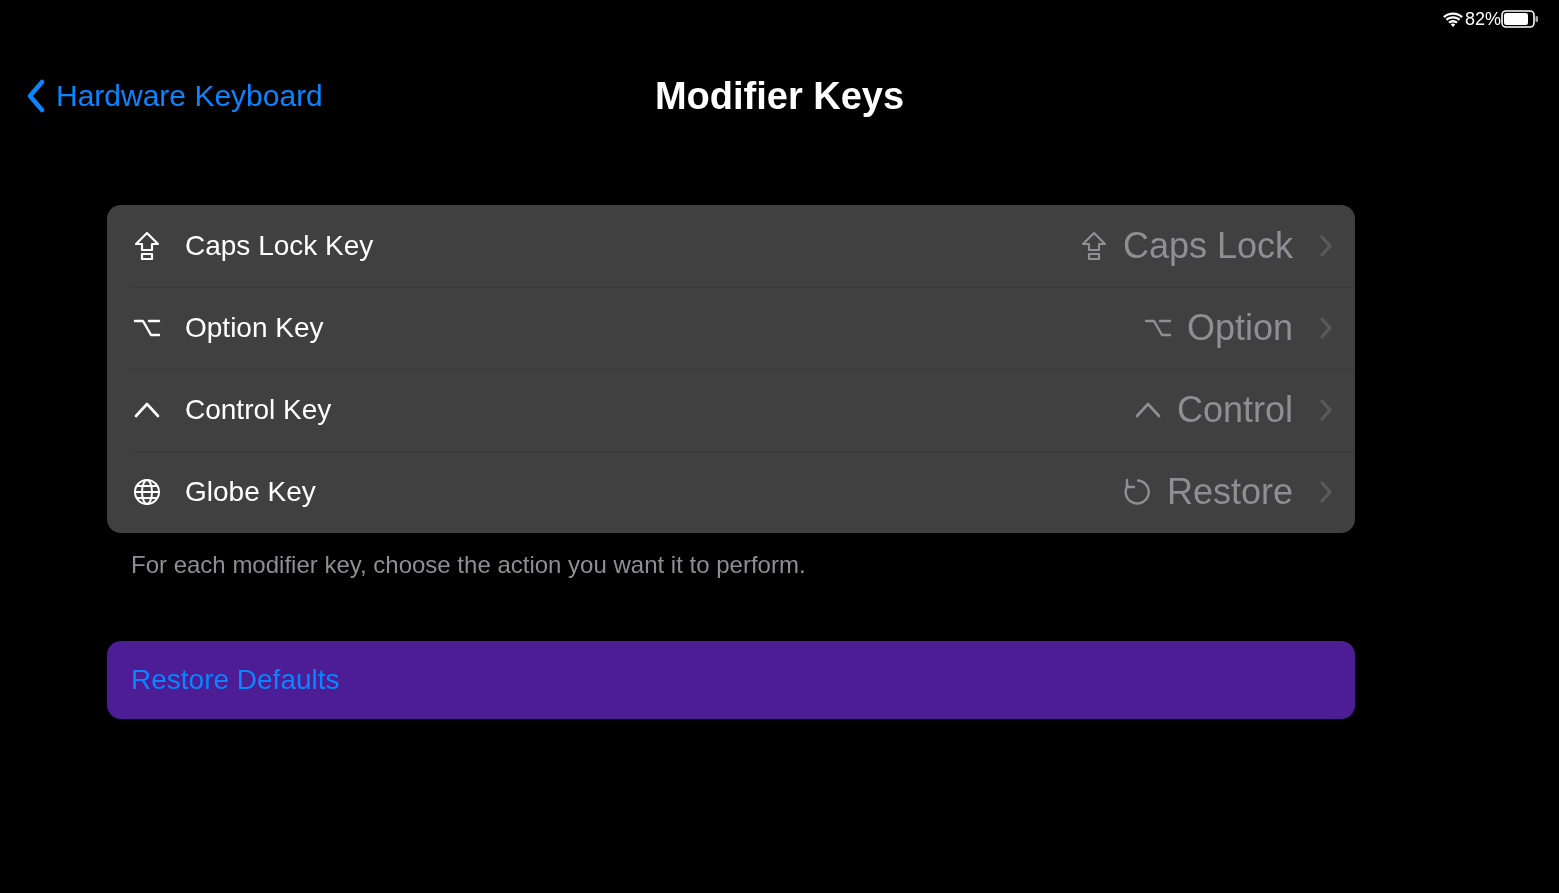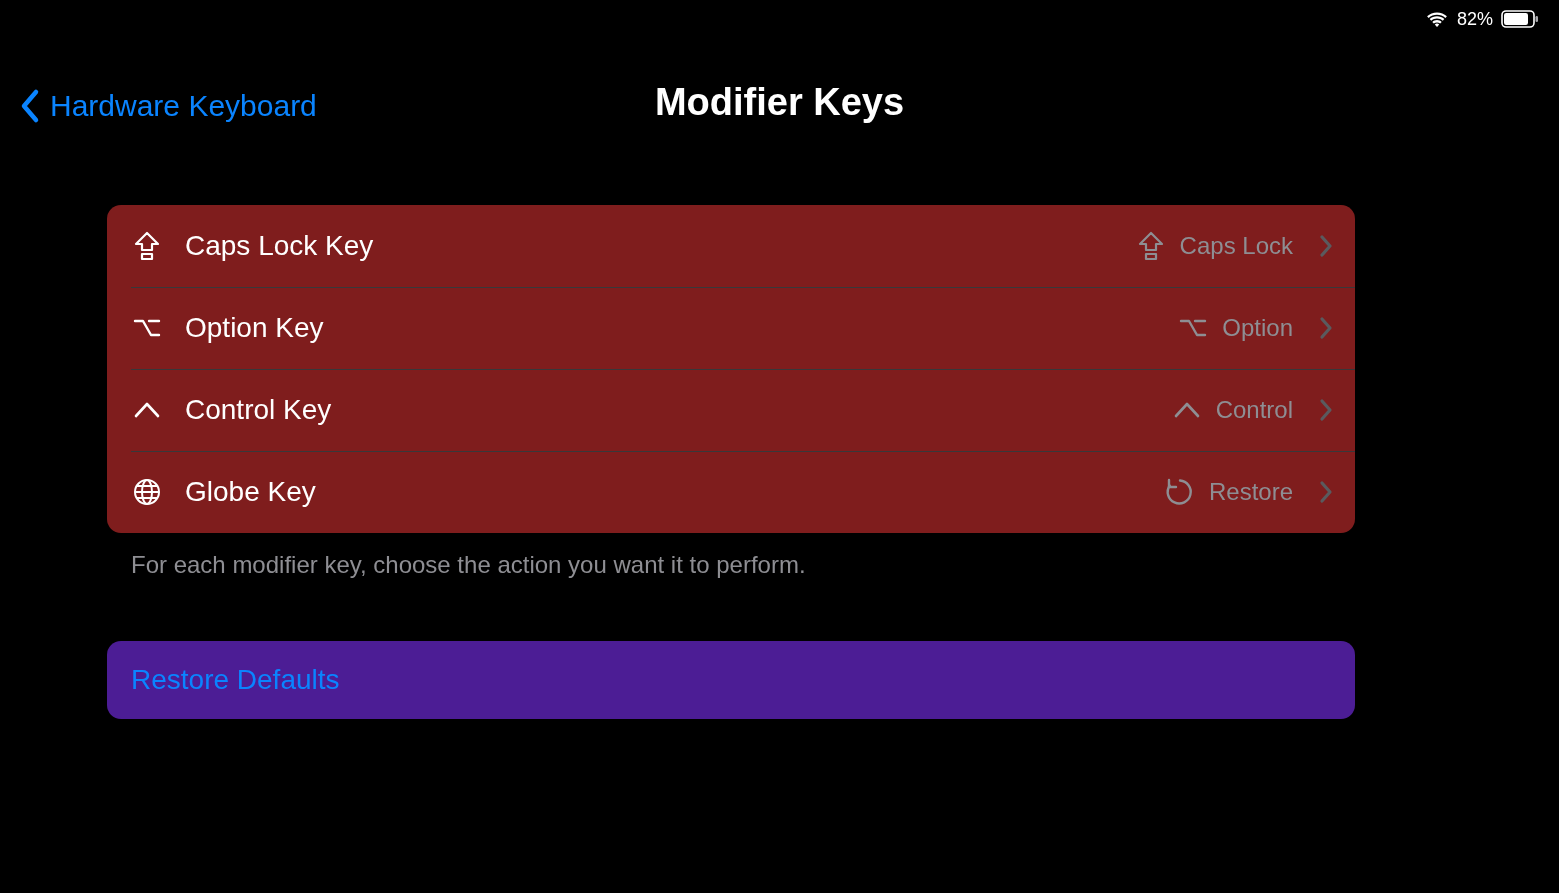--- a/index.html
+++ b/index.html
@@ -18,35 +18,36 @@
     }
     .status-bar {
       position: absolute;
       top: 0;
       right: 0;
       height: 38px;
       display: flex;
       align-items: center;
       justify-content: flex-end;
       padding-right: 20px;
-      gap: 8px;
+      gap: 0;
     }
     .status-pct {
       font-size: 18px;
       font-weight: 500;
       color: #ffffff;
     }
     .nav-bar {
       position: absolute;
       top: 68px;
       left: 0;
       right: 0;
       height: 56px;
       display: flex;
-      align-items: flex-end;
+      align-items: center;
+      padding-left: 6px;
     }
     .back-button {
       display: flex;
       align-items: center;
       color: #0a84ff;
       font-size: 30px;
       font-weight: 400;
       margin-left: 18px;
       cursor: pointer;
       gap: 10px;
@@ -62,21 +63,21 @@
       color: #ffffff;
       pointer-events: none;
     }
     .content {
       position: absolute;
       top: 205px;
       left: 107px;
       width: 1248px;
     }
     .group {
-      background: #7f1d1d;
+      background: #404040;
       border-radius: 14px;
       overflow: hidden;
     }
     .row {
       display: flex;
       align-items: center;
       height: 82px;
       padding-left: 24px;
       padding-right: 22px;
       cursor: pointer;
@@ -114,21 +115,21 @@
       align-items: center;
       gap: 14px;
     }
     .row-value-icon {
       display: flex;
       align-items: center;
       justify-content: center;
       color: #8e8e93;
     }
     .row-value {
-      font-size: 24px;
+      font-size: 36px;
       font-weight: 400;
       color: #8e8e93;
     }
     .disclosure {
       color: #5a5a5e;
       margin-left: 12px;
       display: flex;
       align-items: center;
     }
     .footer-text {

